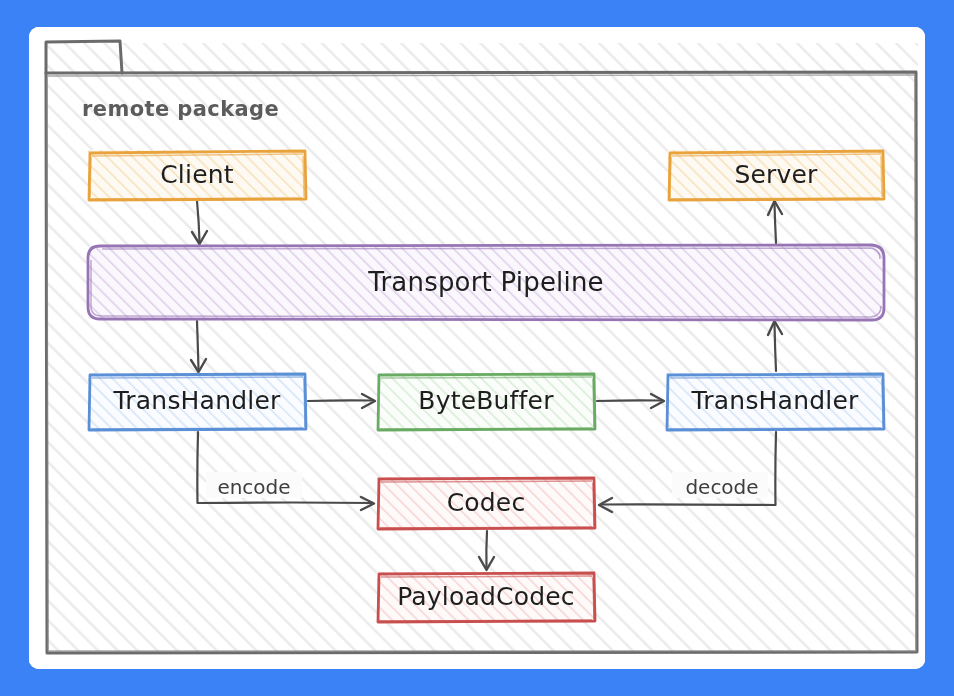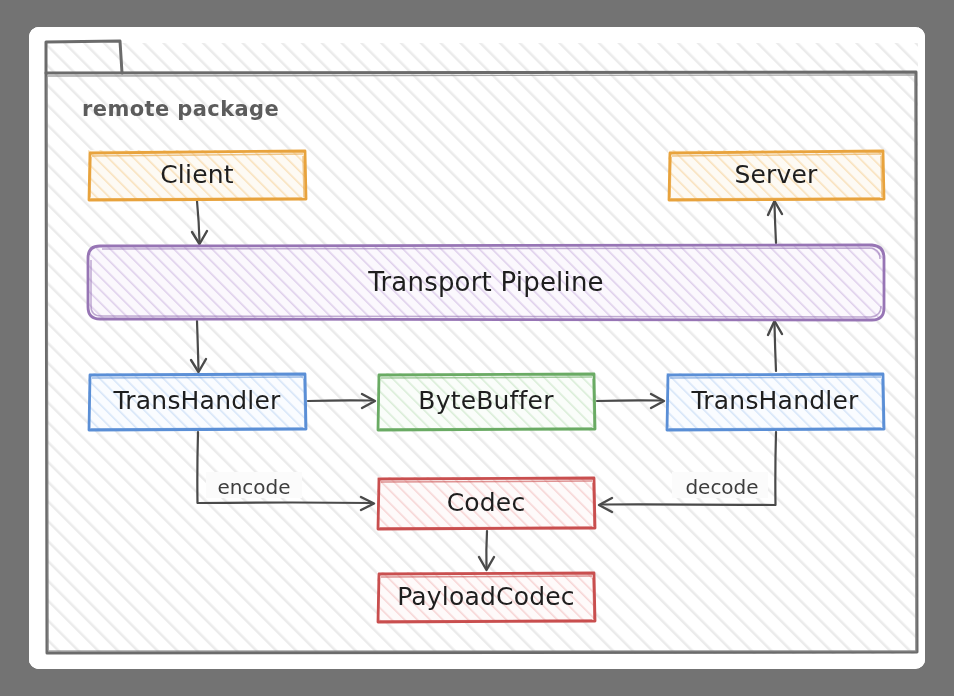--- a/index.html
+++ b/index.html
@@ -8,21 +8,21 @@
     background: #000000;
     width: 954px;
     height: 696px;
     overflow: hidden;
     font-family: "DejaVu Sans", sans-serif;
   }
   #stage {
     position: relative;
     width: 954px;
     height: 696px;
-    background: #737373;
+    background: #3b82f6;
   }
   #canvas {
     position: absolute;
     left: 29px;
     top: 27px;
     width: 896px;
     height: 642px;
     background: #ffffff;
     border-radius: 10px;
     overflow: hidden;

